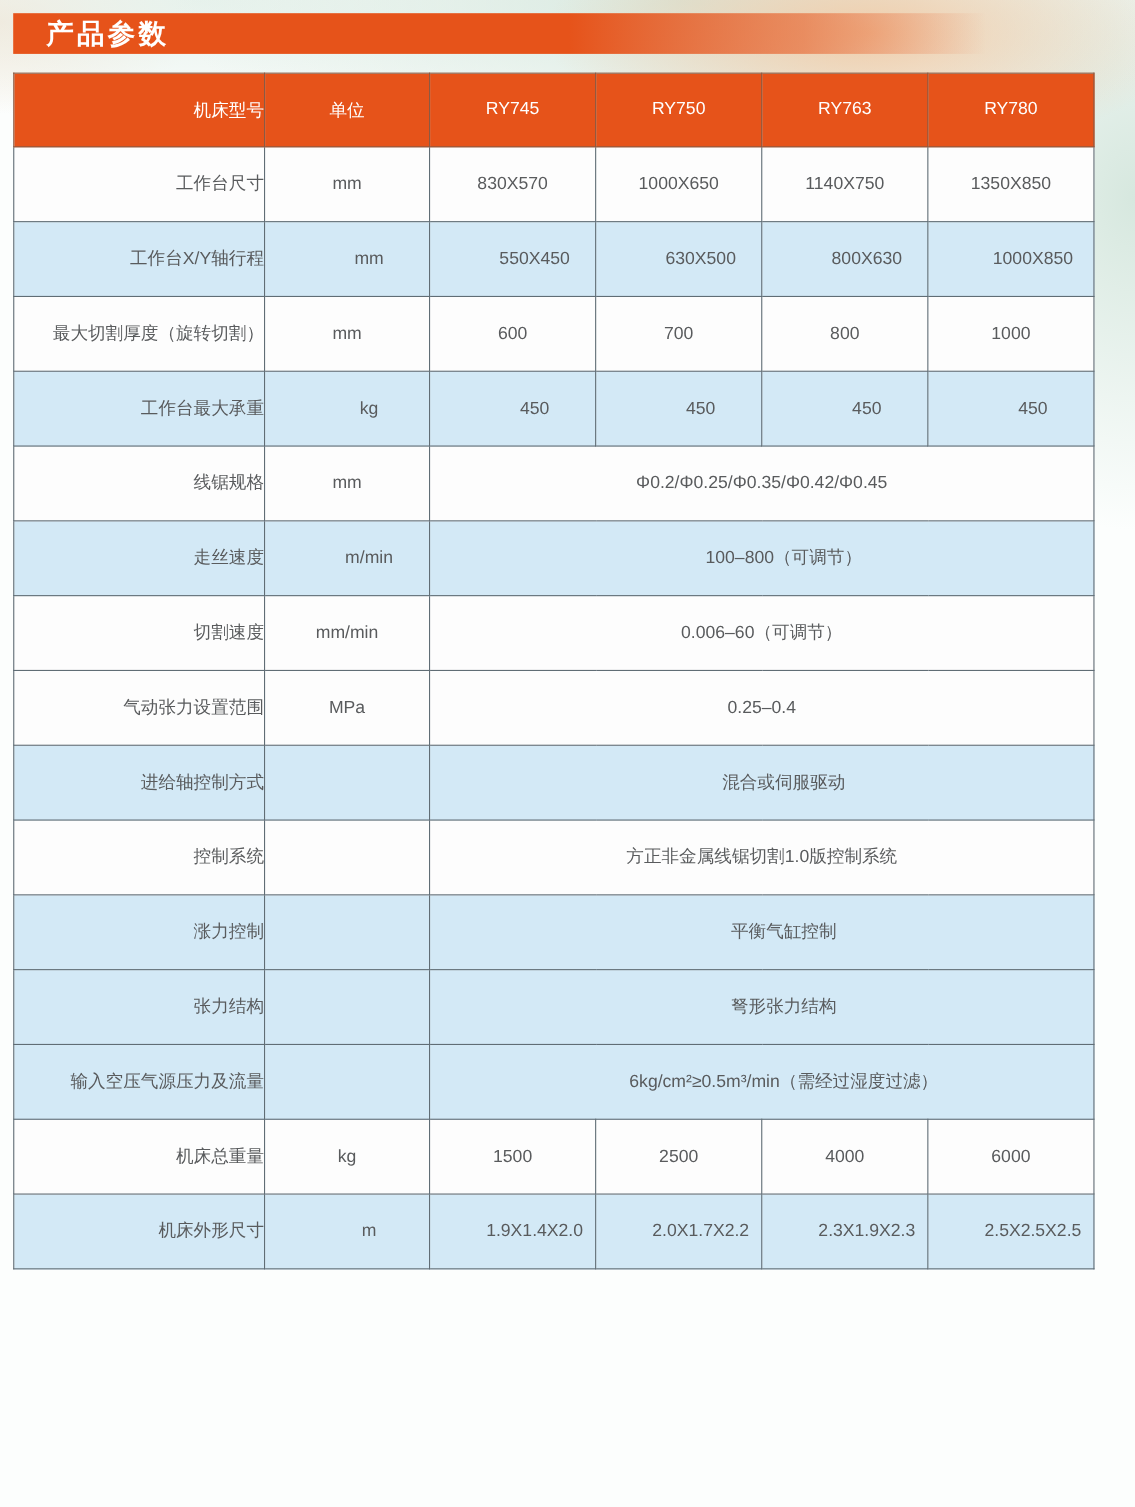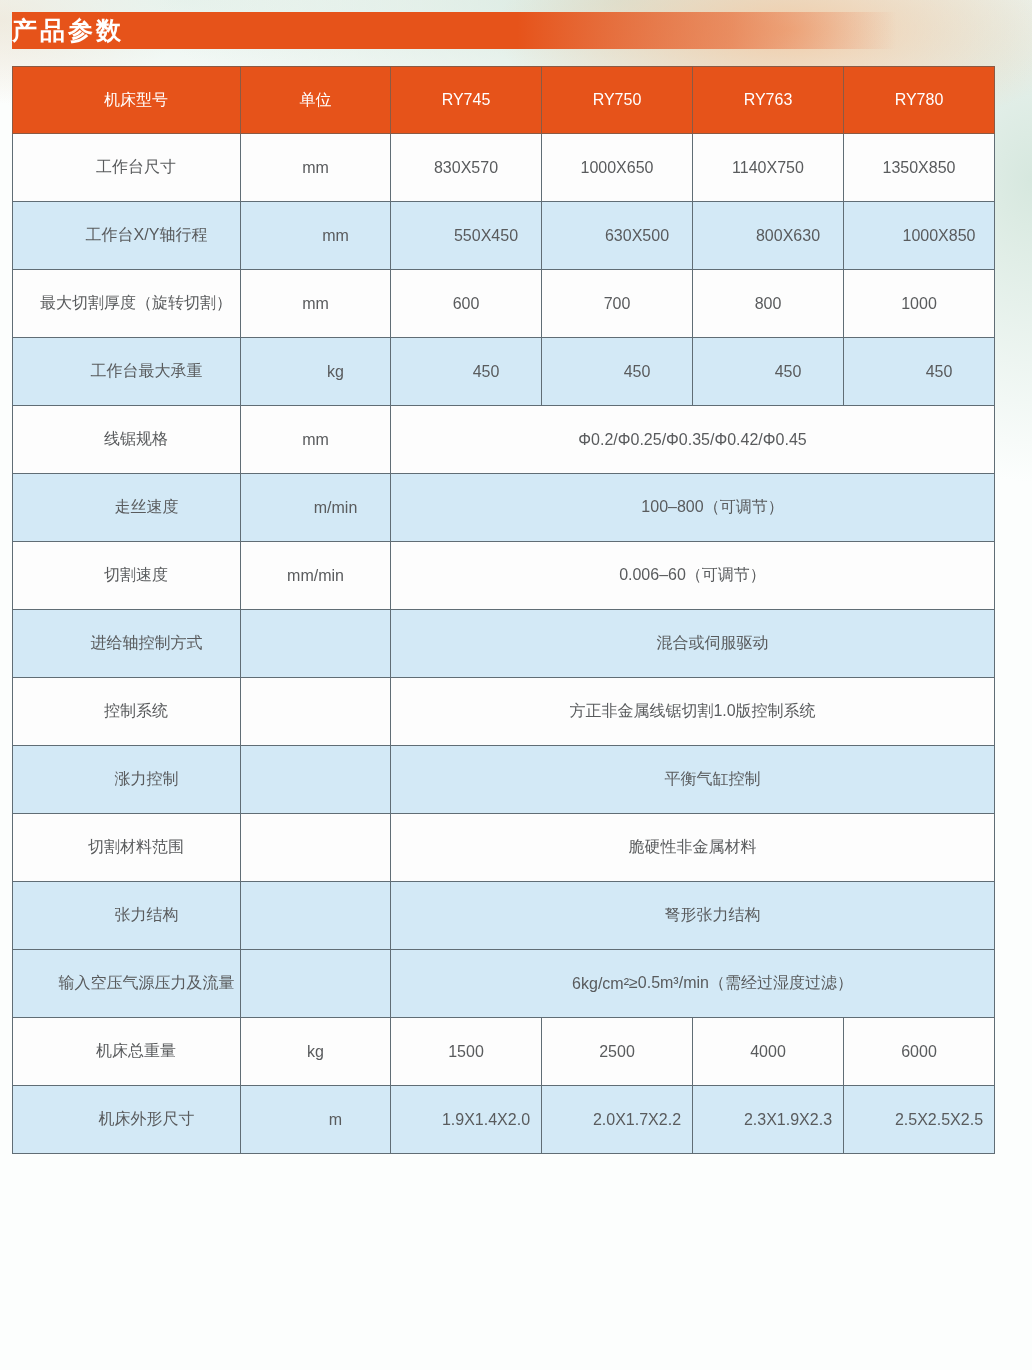--- a/index.html
+++ b/index.html
@@ -13,21 +13,21 @@
       radial-gradient(ellipse 520px 170px at 180px 0px, rgba(226,239,232,.8), rgba(226,239,232,0) 70%),
       radial-gradient(ellipse 260px 120px at 0px 20px, rgba(244,212,184,.5), rgba(244,212,184,0) 70%),
       #fcfefd;
   }
   .title-banner{
     position:absolute;left:12px;top:12px;width:972px;height:37px;
     background:linear-gradient(to right,#e6531a 0%,#e6531a 52%,rgba(230,83,26,.55) 74%,rgba(230,83,26,0) 91%);
     display:flex;align-items:center;
   }
   .title-banner .title{
-    color:#fff;font-size:25px;font-weight:bold;letter-spacing:3px;
+    color:#fff;font-size:25px;font-weight:bold;letter-spacing:3px;padding-left:30px;
   }
   table.spec{
     position:absolute;left:12px;top:66px;width:981px;
     border-collapse:collapse;table-layout:fixed;
   }
   table.spec td,table.spec th{
     border:1px solid #606d75;
     font-size:16px;color:#595b5d;font-weight:normal;
     text-align:center;vertical-align:middle;
     padding:0;background:#fdfdfd;
@@ -35,21 +35,21 @@
   table.spec col.c-label{width:228px;}
   table.spec col.c-unit{width:150px;}
   table.spec col.c-val{width:151px;}
   table.spec tr{height:68px;}
   table.spec tr.head{height:67px;}
   table.spec tr.head th{
     background:#e6531a;color:#ffffff;font-size:16px;
     border-color:#8a5a44;
   }
   table.spec .lbl, table.spec tr.head th.lbl{
-    text-align:center;padding-left:19px;
+    text-align:right;padding-left:19px;
   }
   table.spec tr.alt td{background:#d3e9f6;padding-left:40px;}
   .two-part{display:flex;justify-content:center;align-items:center;}
 </style>
 </head>
 <body>
 
 <div class="title-banner">
   <span class="title">产品参数</span>
 </div>
@@ -121,44 +121,44 @@
     <td colspan="4">100–800（可调节）</td>
   </tr>
 
   <tr>
     <td class="lbl">切割速度</td>
     <td>mm/min</td>
     <td colspan="4">0.006–60（可调节）</td>
   </tr>
 
 
+  <tr>
+    <td class="lbl">气动张力设置范围</td>
+    <td>MPa</td>
+    <td colspan="4">0.25–0.4</td>
+  </tr>
 
   <tr class="alt">
     <td class="lbl">进给轴控制方式</td>
     <td></td>
     <td colspan="4">混合或伺服驱动</td>
   </tr>
 
   <tr>
     <td class="lbl">控制系统</td>
     <td></td>
     <td colspan="4">方正非金属线锯切割1.0版控制系统</td>
   </tr>
 
   <tr class="alt">
     <td class="lbl">涨力控制</td>
     <td></td>
     <td colspan="4">平衡气缸控制</td>
   </tr>
 
-  <tr>
-    <td class="lbl">切割材料范围</td>
-    <td></td>
-    <td colspan="4">脆硬性非金属材料</td>
-  </tr>
 
   <tr class="alt">
     <td class="lbl">张力结构</td>
     <td></td>
     <td colspan="4">弩形张力结构</td>
   </tr>
 
 
   <tr class="alt">
     <td class="lbl">输入空压气源压力及流量</td>

